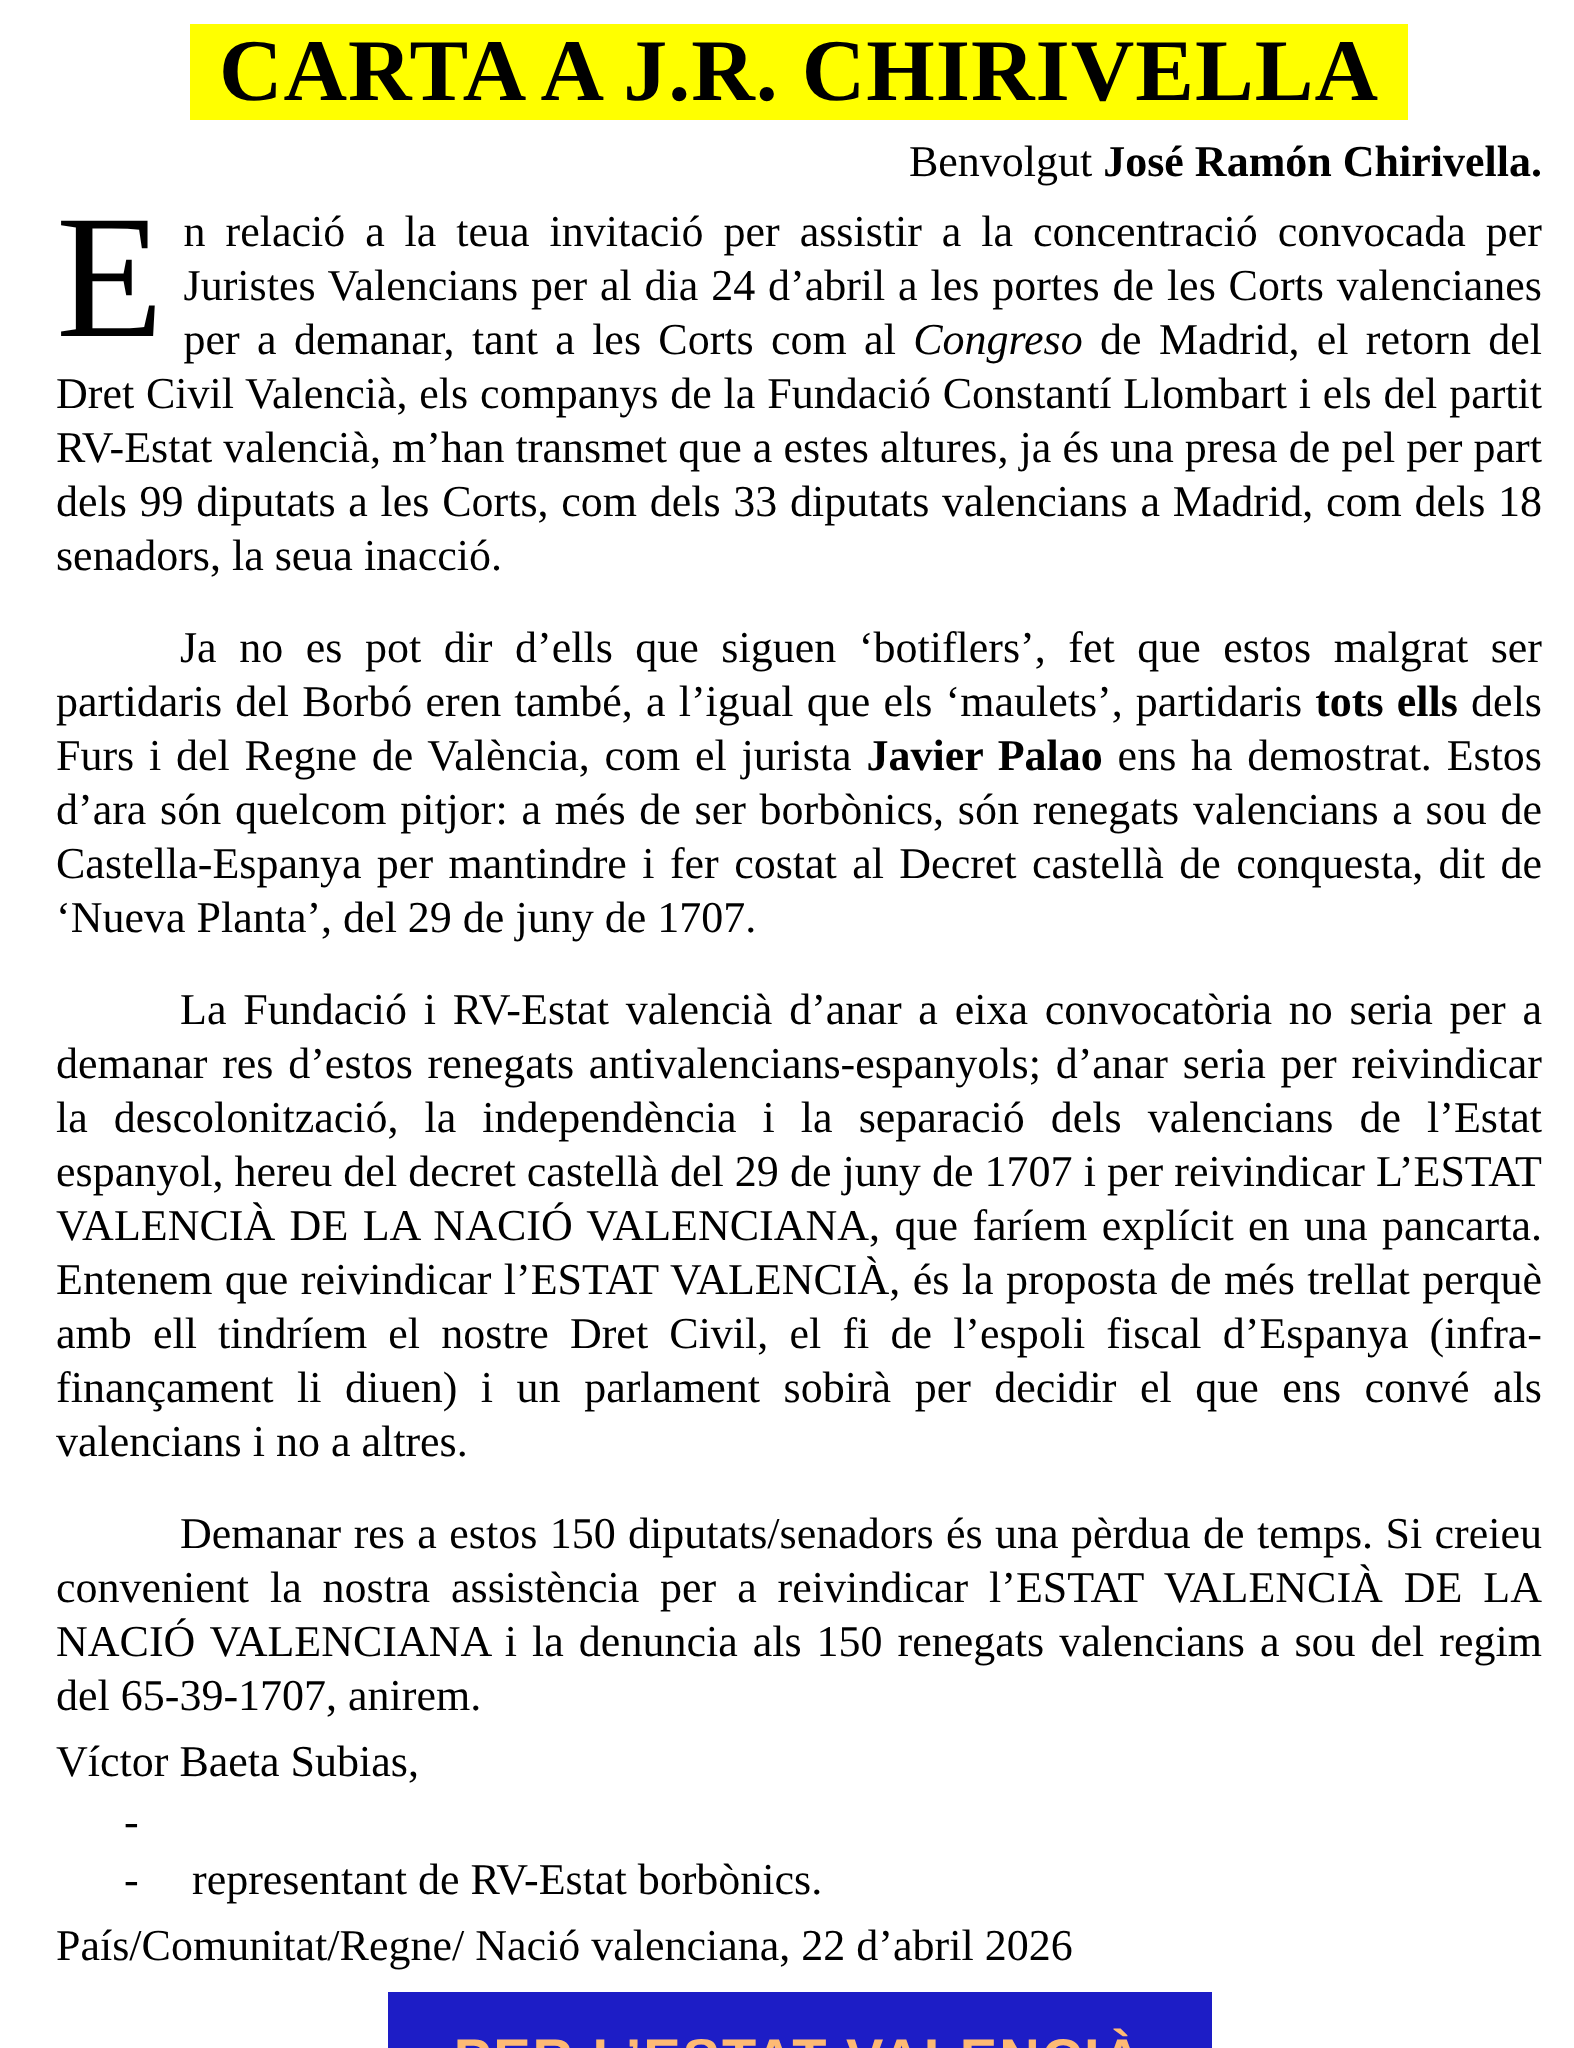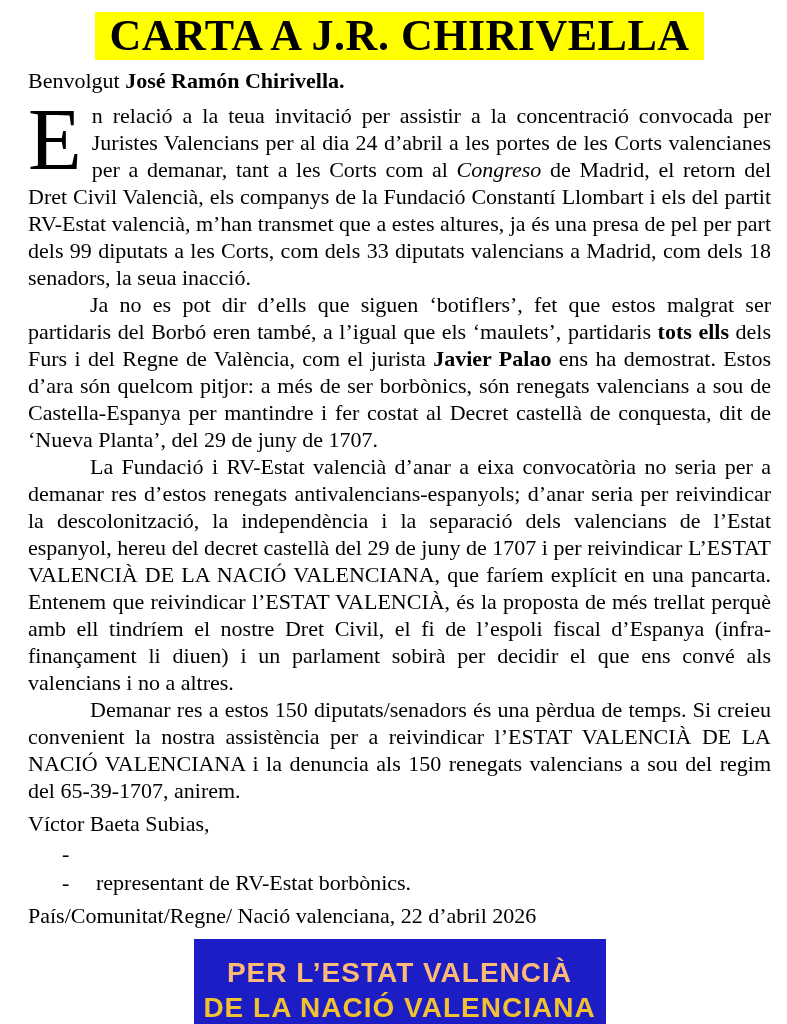--- a/index.html
+++ b/index.html
@@ -30,29 +30,31 @@
     font-weight: bold;
     font-size: 44px;
     line-height: 1.08;
     padding: 0 14px;
     letter-spacing: 0.5px;
     white-space: nowrap;
   }
   .salutation {
     font-size: 22px;
     margin: 2px 0 8px 0;
+    text-align: right;
   }
   .body-para {
     font-size: 22px;
     line-height: 27px;
     text-align: justify;
     margin: 0;
   }
   .body-para.indent {
     text-indent: 62px;
+    margin-top: 19px;
   }
   .dropcap {
     float: left;
     font-size: 88px;
     line-height: 0.76;
     padding: 5px 10px 0 0;
   }
   .sig-name {
     font-size: 22px;
     margin: 7px 0 0 0;

